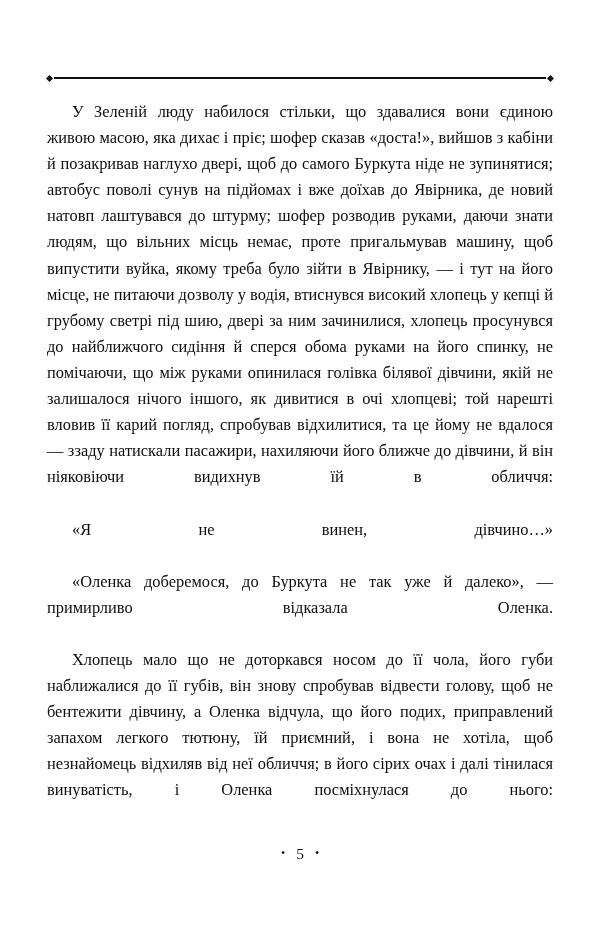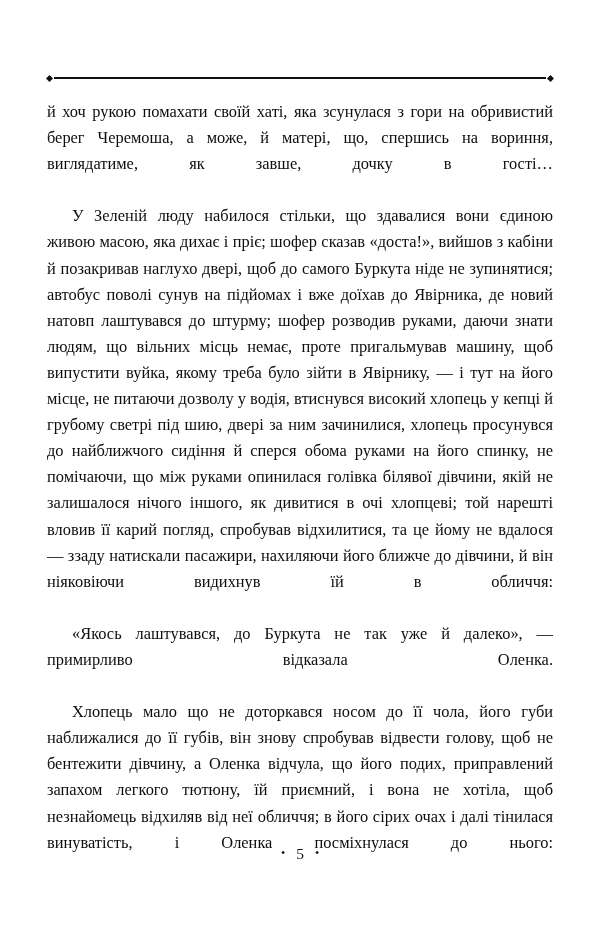--- a/index.html
+++ b/index.html
@@ -101,23 +101,23 @@
 
 <div class="page">
 
   <div class="header-ornament">
     <span class="ornament-dot"></span>
     <span class="ornament-rule"></span>
     <span class="ornament-dot"></span>
   </div>
 
   <div class="textblock">
-    <p>й хоч рукою помахати своїй хаті, яка зсунулася з гори на обривистий берег Черемоша, а може, й матері, що, спершись на вориння, виглядатиме, як завше, дочку в гості…</p>
     <p class="indent">У Зеленій люду набилося стільки, що здавалися вони єдиною живою масою, яка дихає і пріє; шофер сказав «доста!», вийшов з кабіни й позакривав наглухо двері, щоб до самого Буркута ніде не зупинятися; автобус поволі сунув на підйомах і вже доїхав до Явірника, де новий натовп лаштувався до штурму; шофер розводив руками, даючи знати людям, що вільних місць немає, проте пригальмував машину, щоб випустити вуйка, якому треба було зійти в Явірнику, — і тут на його місце, не питаючи дозволу у водія, втиснувся високий хлопець у кепці й грубому светрі під шию, двері за ним зачинилися, хлопець просунувся до найближчого сидіння й сперся обома руками на його спинку, не помічаючи, що між руками опинилася голівка білявої дівчини, якій не залишалося нічого іншого, як дивитися в очі хлопцеві; той нарешті вловив її карий погляд, спробував відхилитися, та це йому не вдалося — ззаду натискали пасажири, нахиляючи його ближче до дівчини, й він ніяковіючи видихнув їй в обличчя:</p>
-    <p class="indent">«Якось лаштувався, до Буркута не так уже й далеко», — примирливо відказала Оленка.</p>
+    <p class="indent">«Я не винен, дівчино…»</p>
+    <p class="indent">«Оленка доберемося, до Буркута не так уже й далеко», — примирливо відказала Оленка.</p>
     <p class="indent">Хлопець мало що не доторкався носом до її чола, його губи наближалися до її губів, він знову спробував відвести голову, щоб не бентежити дівчину, а Оленка відчула, що його подих, приправлений запахом легкого тютюну, їй приємний, і вона не хотіла, щоб незнайомець відхиляв від неї обличчя; в його сірих очах і далі тінилася винуватість, і Оленка посміхнулася до нього:</p>
 
   </div>
 
   <div class="folio">
     <span class="folio-dot">•</span><span class="folio-num">5</span><span class="folio-dot">•</span>
   </div>
 
 </div>
 

